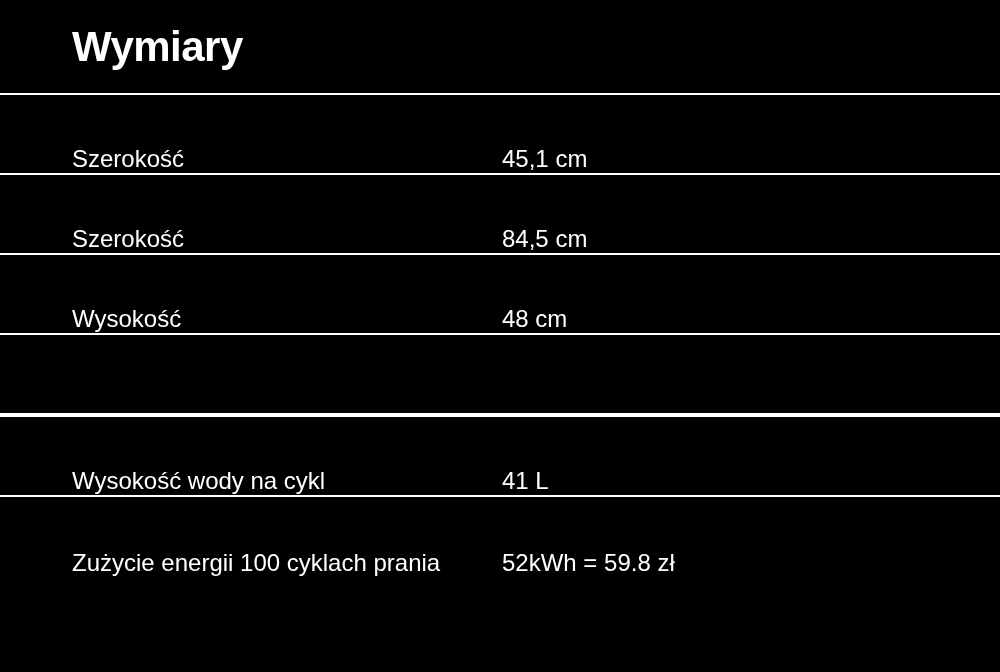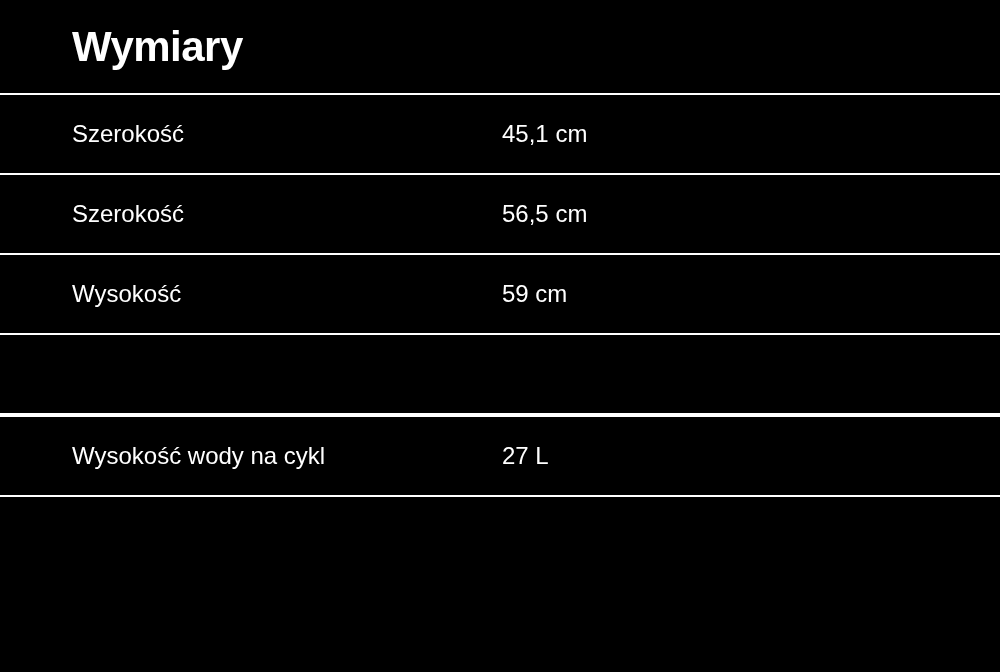--- a/index.html
+++ b/index.html
@@ -38,21 +38,21 @@
   }
   .rule {
     width: 100%;
     height: 2px;
     background: #ffffff;
     flex: none;
   }
   .spec-row {
     height: 78px;
     display: flex;
-    align-items: center;
+    align-items: flex-end;
     box-sizing: border-box;
   }
   .spec-row.spacer {
     height: 78px;
   }
   .spec-label {
     width: 500px;
     padding-left: 72px;
     box-sizing: border-box;
     font-size: 24px;
@@ -84,43 +84,47 @@
 
   <div class="spec-row">
     <div class="spec-label">Szerokość</div>
     <div class="spec-value">45,1 cm</div>
   </div>
 
   <div class="rule"></div>
 
   <div class="spec-row">
     <div class="spec-label">Szerokość</div>
-    <div class="spec-value">56,5 cm</div>
+    <div class="spec-value">84,5 cm</div>
   </div>
 
   <div class="rule"></div>
 
   <div class="spec-row">
     <div class="spec-label">Wysokość</div>
-    <div class="spec-value">59 cm</div>
+    <div class="spec-value">48 cm</div>
   </div>
 
   <div class="rule"></div>
 
   <div class="spec-row spacer">
     <div class="spec-label"></div>
     <div class="spec-value"></div>
   </div>
 
   <div class="rule"></div>
 
 
   <div class="rule"></div>
 
   <div class="spec-row">
     <div class="spec-label">Wysokość wody na cykl</div>
-    <div class="spec-value">27 L</div>
+    <div class="spec-value">41 L</div>
   </div>
 
   <div class="rule"></div>
 
+  <div class="spec-row last-row">
+    <div class="spec-label">Zużycie energii 100 cyklach prania</div>
+    <div class="spec-value">52kWh = 59.8 zł</div>
+  </div>
 
 </div>
 
 </body></html>

